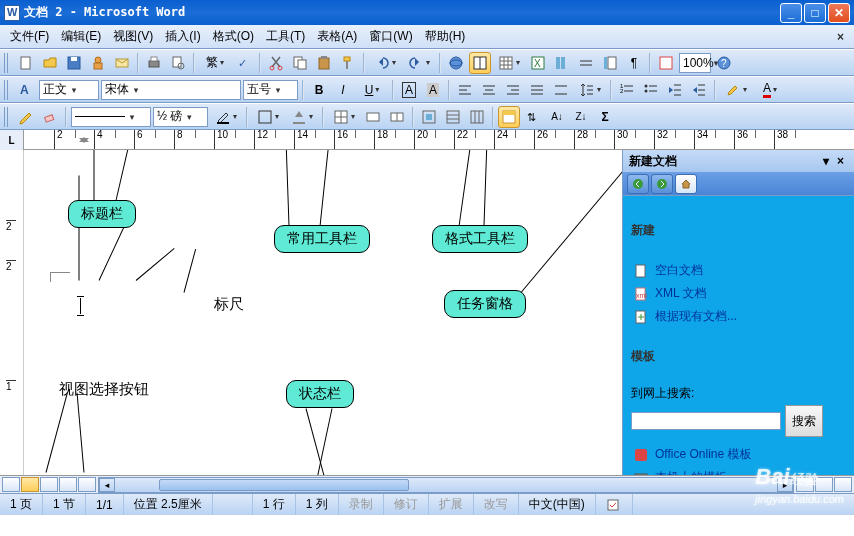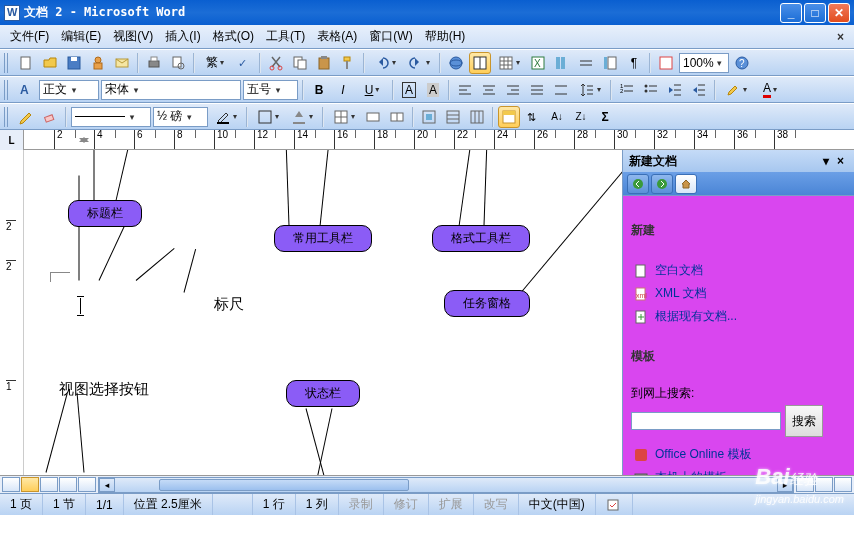--- a/index.html
+++ b/index.html
@@ -24,21 +24,21 @@
 
 .toolbar { height:27px; background:linear-gradient(#dfeaf9,#b9d3f3); border-top:1px solid #fff; border-bottom:1px solid #7a9cc6; display:flex; align-items:center; padding:0 4px; gap:2px; }
 .grip { width:6px; height:20px; background:repeating-linear-gradient(90deg,#7a9cc6 0 1px,transparent 1px 3px); margin-right:3px; }
 .tbtn { width:22px; height:22px; border:1px solid transparent; display:flex; align-items:center; justify-content:center; border-radius:3px; }
 .tbtn svg { width:16px; height:16px; }
 .tbtn.withdd { width:32px; }
 .tbtn.withdd::after { content:"▾"; font-size:8px; margin-left:2px; color:#333; }
 .sep { width:2px; height:20px; background:linear-gradient(90deg,#7a9cc6,#fff); margin:0 2px; }
 .combo { height:20px; background:#fff; border:1px solid #7a9cc6; display:flex; align-items:center; padding:0 3px; font-size:12px; }
 .combo .dd { width:14px; text-align:center; font-size:9px; color:#333; }
-.zoomcombo { width:50px; }
+.zoomcombo { width:32px; }
 
 .fontcombo1 { width:60px;align-items:center; }
 .fontcombo2 { width:140px; }
 .fontcombo3 { width:55px; }
 
 
 .rulerbar { height:20px; background:#fff; border-bottom:1px solid #999; display:flex; }
 .rulercorner { width:24px; height:20px; background:#e7eef9; border-right:1px solid #999; display:flex; align-items:center; justify-content:center; font-size:10px; font-weight:bold; }
 .hruler { flex:1; position:relative; background:#fff; overflow:hidden; }
 .rulermarks { position:absolute; left:30px; top:0; height:20px; display:flex; }
@@ -49,26 +49,26 @@
 .ruler-indent::after { content:""; position:absolute; bottom:0; left:0; border:5px solid transparent; border-top:5px solid #888; }
 
 
 .mainsplit { display:flex; height:325px; }
 .editside { flex:1; display:flex; position:relative; background:#fff; }
 .vruler { width:24px; background:#fff; border-right:1px solid #ccc; position:relative; }
 .vruler .vtick { position:absolute; left:6px; width:10px; border-top:1px solid #333; font-size:10px; }
 .docarea { flex:1; position:relative; background:#fff; overflow:hidden; }
 
 
-.callout { position:absolute; border:1.5px solid #000; border-radius:10px; background:#8b5cf6; padding:4px 18px; font-size:12px; white-space:nowrap; z-index:5; }
+.callout { position:absolute; border:1.5px solid #000; border-radius:10px; background:#5eead4; padding:4px 12px; font-size:14px; white-space:nowrap; z-index:5; }
 .plainlabel { position:absolute; font-size:15px; background:transparent; }
 .aline { position:absolute; background:#000; height:1px; transform-origin:left center; z-index:4; }
 
 
-.taskpane { width:232px; background:#d946ef; border-left:1px solid #7a9cc6; display:flex; flex-direction:column; }
+.taskpane { width:232px; background:#0ea5e9; border-left:1px solid #7a9cc6; display:flex; flex-direction:column; }
 .tp-header { height:22px; background:linear-gradient(#c5dbf7,#a7c7ef); display:flex; align-items:center; padding:0 6px; font-weight:bold; }
 .tp-header .sp { flex:1; }
 .tp-header .tpbtn { padding:0 4px; font-size:12px; }
 .tp-nav { height:24px; background:linear-gradient(#6b9fe6,#4a85d6); display:flex; align-items:center; gap:2px; padding:0 4px; border-bottom:1px solid #7a9cc6; }
 .navbtn { width:22px; height:20px; border:1px solid #3a6fb6; background:linear-gradient(#8fb8ee,#5a90d8); border-radius:3px; display:flex; align-items:center; justify-content:center; }
 .navbtn svg { width:12px; height:12px; }
 .navbtn.home { background:linear-gradient(#fff,#d8e6f8); }
 .tp-body { flex:1; padding:6px 8px; font-size:12px; overflow:hidden; }
 .tp-body .sect { font-weight:bold; margin:20px 0; color:#333; }
 .tp-body .link { display:flex; align-items:center; gap:6px; padding:3px 2px; color:#003399; cursor:pointer; }

